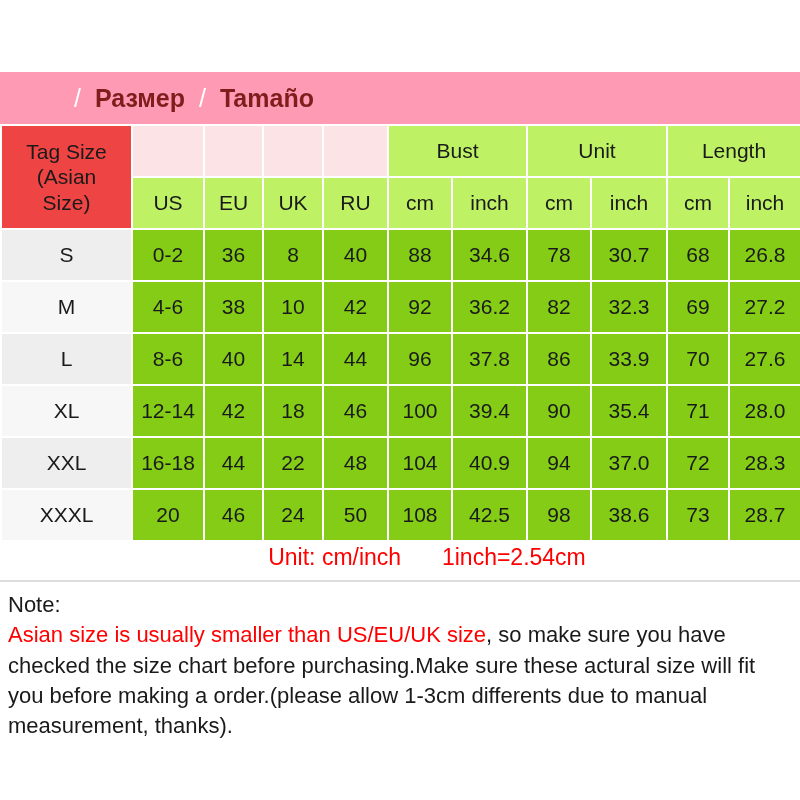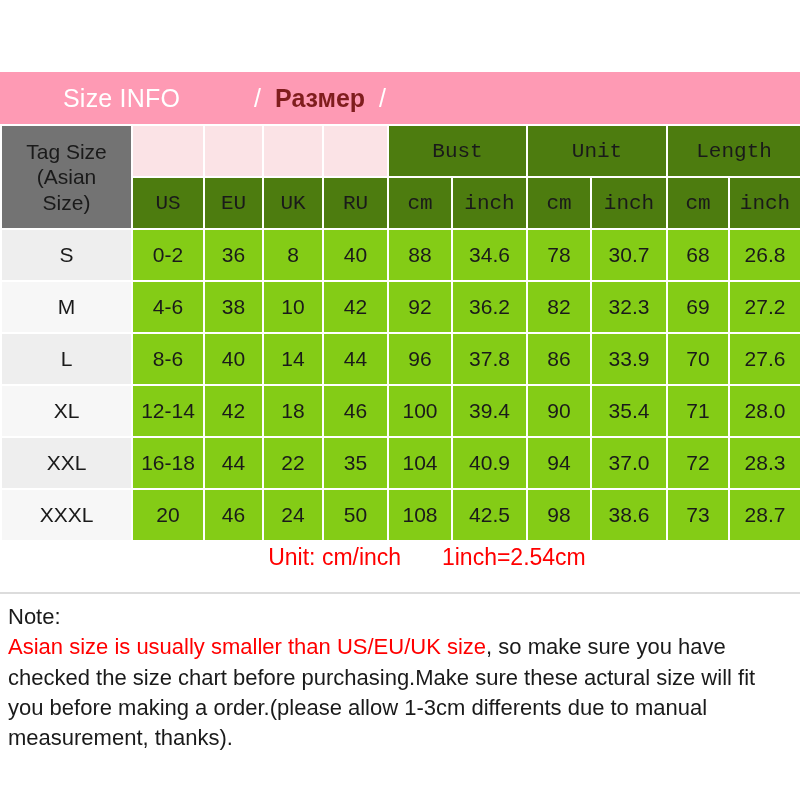--- a/index.html
+++ b/index.html
@@ -60,24 +60,24 @@
   .size-table td, .size-table th {
     border: 2px solid #ffffff;
     text-align: center;
     vertical-align: middle;
     font-size: 21px;
     color: #1a1a1a;
     font-weight: 400;
     padding: 0;
     height: 50px;
   }
-  .hdr-dark { background: #4d7c0f; font-weight: 700; font-size: 22px; font-family: Liberation Mono, monospace; }
+  .hdr-dark { background: #bef264; font-weight: 700; font-size: 22px; }
   .hdr-light { background: #fbe3e6; font-weight: 700; font-size: 22px; }
   .tag-cell {
-    background: #737373;
+    background: #ef4444;
     font-weight: 700;
     font-size: 22px;
     line-height: 1.22;
     text-align: center;
   }
   .row-a td { background: #84cc16; }
   .row-b td { background: #84cc16; }
   .first-col { background: #eeeeee !important; font-size: 22px; }
   .first-col-b { background: #f7f7f7 !important; font-size: 22px; }
 
@@ -105,21 +105,21 @@
     font-size: 23px;
     font-weight: 400;
     margin-left: 27px;
   }
   .unit-gap { display: inline-block; width: 28px; }
 
   
   .note-block {
     position: absolute;
     left: 0;
-    top: 592px;
+    top: 580px;
     width: 800px;
     border-top: 2px solid #dcdcdc;
     padding: 8px 8px 0 8px;
     box-sizing: border-box;
   }
   .note-label {
     font-size: 22px;
     color: #1a1a1a;
     line-height: 1.38;
   }
@@ -129,24 +129,24 @@
     line-height: 1.38;
   }
   .note-red { color: #ff0000; margin-top: 35px; }
 </style>
 </head>
 <body>
 
 <div id="page">
 
   <div class="header-bar">
-    <span class="header-title">Size INFO</span>
     <span class="header-sep header-pad">/</span>
     <span class="header-alt">Размер</span>
     <span class="header-sep">/</span>
+    <span class="header-alt">Tamaño</span>
   </div>
 
   <table class="size-table">
     <colgroup>
       <col class="c-tag">
         <col class="c-us">
         <col class="c-eu">
         <col class="c-uk">
         <col class="c-ru">
       <col class="c-bcm">
@@ -235,21 +235,21 @@
         <td>90</td>
         <td>35.4</td>
         <td>71</td>
         <td>28.0</td>
       </tr>
       <tr class="row-a">
         <td class="first-col">XXL</td>
         <td>16-18</td>
         <td>44</td>
         <td>22</td>
-        <td>35</td>
+        <td>48</td>
         <td>104</td>
         <td>40.9</td>
         <td>94</td>
         <td>37.0</td>
         <td>72</td>
         <td>28.3</td>
       </tr>
       <tr class="row-b">
         <td class="first-col-b">XXXL</td>
         <td>20</td>

